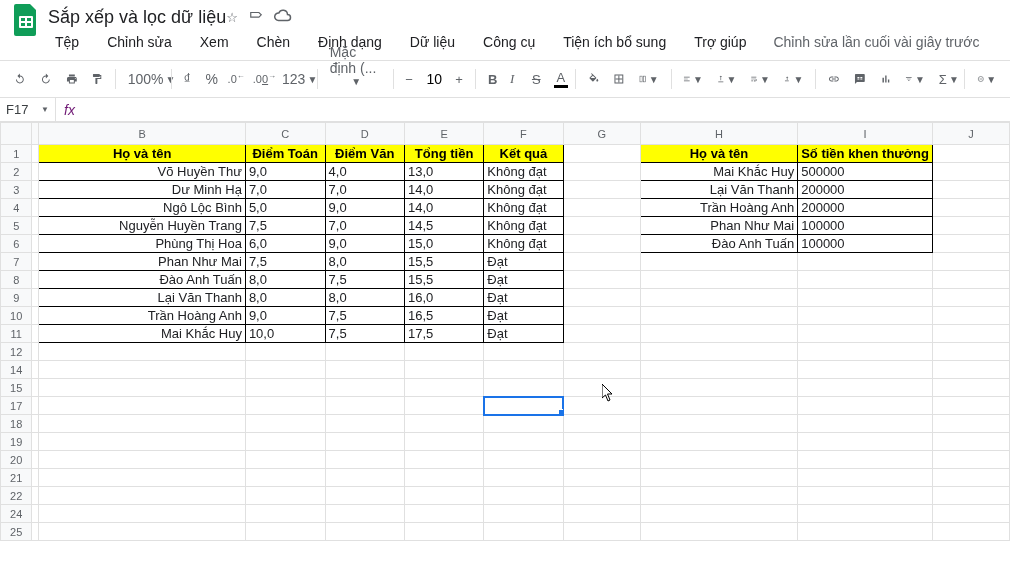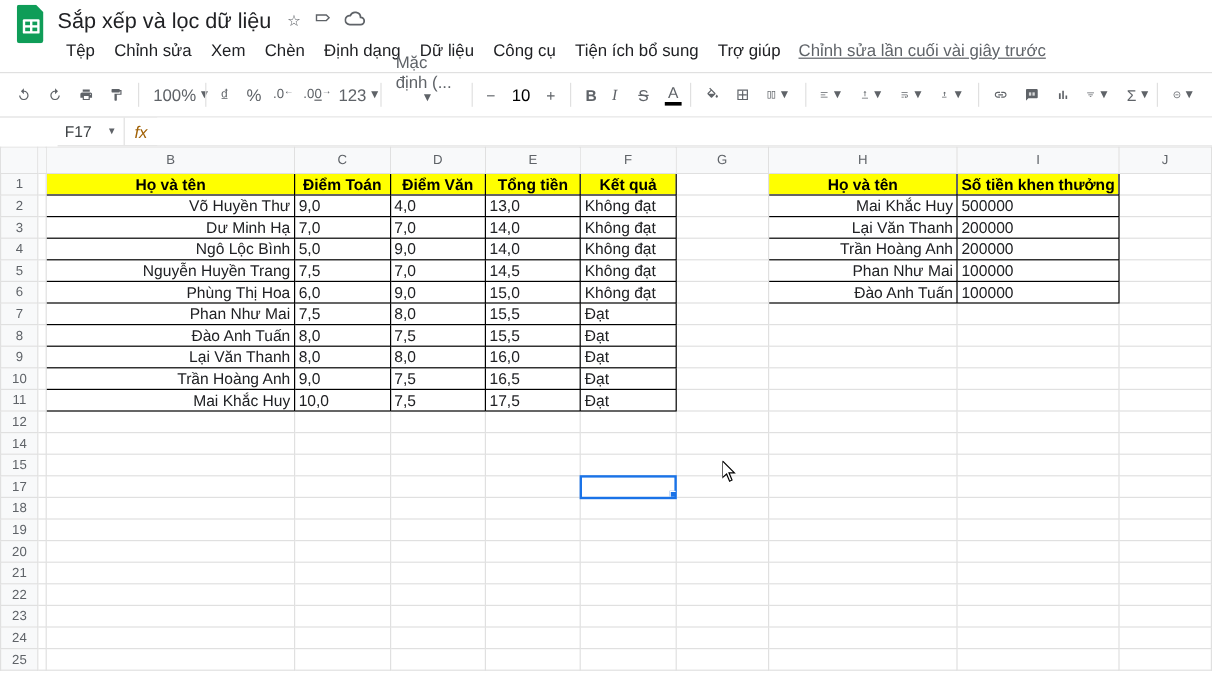--- a/index.html
+++ b/index.html
@@ -1,42 +1,42 @@
 <!DOCTYPE html>
 <html><head>
 <meta charset="utf-8">
 <style>
   * { box-sizing: border-box; margin: 0; padding: 0; }
   body { font-family: Arial, sans-serif; font-size: 13px; color: #202124; background: #fff; overflow: hidden; width: 1010px; height: 581px; position: relative; }
   
   .titlebar { display: flex; align-items: center; padding: 6px 8px 0 8px; height: 28px; }
   .logo { width: 36px; height: 36px; display: flex; align-items: center; justify-content: center; margin-right: 4px; margin-top: 6px; }
   .logo-svg { width: 24px; height: 32px; }
-  .doc-title { font-size: 18px; color: #202124; margin-right: 13px; }
+  .doc-title { font-size: 18px; color: #202124; margin-right: 0; }
   .title-icons { display: flex; gap: 10px; align-items: center; color: #5f6368; }
   .title-icons span { cursor: pointer; }
   
-  .menubar { display: flex; align-items: center; padding: 2px 8px 6px 48px; font-size: 14px; color: #202124; gap: 2px; }
+  .menubar { display: flex; align-items: center; padding: 2px 8px 6px 48px; font-size: 14px; color: #202124; gap: 14px; }
   .menubar .menu-item { padding: 4px 7px; border-radius: 4px; cursor: pointer; }
-  .last-edit { color: #5f6368; text-decoration: underline; font-size: 14px; margin-left: 6px; cursor: pointer; }
+  .last-edit { color: #5f6368; font-size: 14px; margin-left: 6px; cursor: pointer; }
   
   .toolbar { display: flex; align-items: center; padding: 4px 8px; border-top: 1px solid #e0e0e0; border-bottom: 1px solid #e0e0e0; height: 38px; gap: 2px; color: #5f6368; }
   .toolbar .tb-btn { padding: 4px 6px; border-radius: 2px; cursor: pointer; display: inline-flex; align-items: center; min-width: 20px; height: 24px; }
   .toolbar .sep { width: 1px; height: 20px; background: #e0e0e0; margin: 0 4px; }
   .toolbar .drop { font-size: 10px; margin-left: 2px; }
   .toolbar .text { font-size: 14px; }
   .toolbar .font-size { border: none; width: 26px; text-align: center; font-size: 14px; }
   .toolbar svg { display: block; }
   .color-underline { width: 14px; height: 3px; background: #000; margin-top: 1px; }
   .a-stack { display: flex; flex-direction: column; align-items: center; line-height: 1; }
   
-  .namebox-row { display: flex; align-items: center; height: 24px; border-bottom: 1px solid #e0e0e0; margin-left: 48px; }
+  .namebox-row { display: flex; align-items: center; height: 24px; border-bottom: 1px solid #e0e0e0; }
   .namebox { width: 56px; padding: 0 6px; font-size: 13px; color: #3c4043; border-right: 1px solid #e0e0e0; display: flex; align-items: center; justify-content: space-between; height: 100%; }
   .namebox .drop { font-size: 8px; color: #5f6368; }
-  .fx-label { padding: 0 8px; color: #a16207; font-style: italic; font-size: 14px; }
+  .fx-label { padding: 0 8px; color: #701a75; font-style: italic; font-size: 14px; }
   .fx-input { flex: 1; border: none; outline: none; height: 100%; font-size: 14px; }
   
   .grid-area { position: relative; overflow: hidden; height: calc(581px - 28px - 30px - 38px - 24px); }
   .grid-table { border-collapse: collapse; table-layout: fixed; }
   .grid-table th, .grid-table td { border: 1px solid #e0e0e0; font-weight: normal; font-size: 13px; height: 18px; padding: 0 3px; overflow: hidden; white-space: nowrap; text-overflow: clip; }
   .grid-table .rownum { background: #f8f9fa; text-align: center; color: #5f6368; width: 32px; font-size: 11px; }
   .grid-table thead th { background: #f8f9fa; text-align: center; color: #5f6368; height: 22px; font-size: 11px; position: sticky; top: 0; }
   .grid-table thead th:first-child { width: 32px; }
   
   .col-A { width: 4px; }
@@ -510,33 +510,20 @@
           <td class="col-C"></td>
           <td class="col-D"></td>
           <td class="col-E"></td>
           <td class="col-F"></td>
           <td class="col-G"></td>
           <td class="col-H"></td>
           <td class="col-I"></td>
           <td class="col-J"></td>
         </tr>
         <tr>
-          <td class="rownum">23</td>
-          <td class="col-A"></td>
-          <td class="col-B"></td>
-          <td class="col-C"></td>
-          <td class="col-D"></td>
-          <td class="col-E"></td>
-          <td class="col-F"></td>
-          <td class="col-G"></td>
-          <td class="col-H"></td>
-          <td class="col-I"></td>
-          <td class="col-J"></td>
-        </tr>
-        <tr>
           <td class="rownum">24</td>
           <td class="col-A"></td>
           <td class="col-B"></td>
           <td class="col-C"></td>
           <td class="col-D"></td>
           <td class="col-E"></td>
           <td class="col-F"></td>
           <td class="col-G"></td>
           <td class="col-H"></td>
           <td class="col-I"></td>

